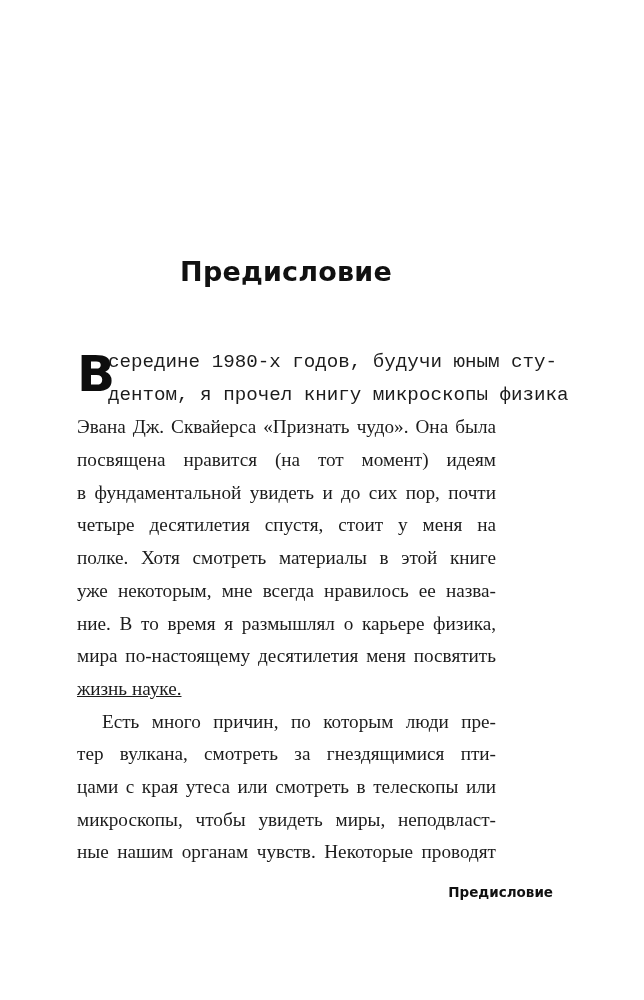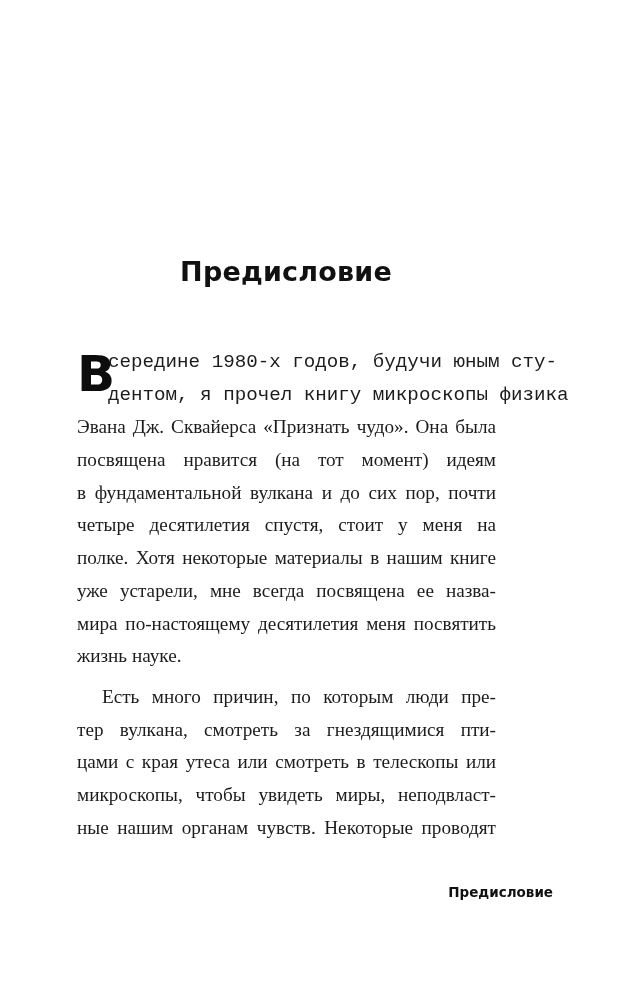--- a/index.html
+++ b/index.html
@@ -15,22 +15,22 @@
   }
   .body-text {
     position: absolute; left: 77px; top: 346px; width: 419px;
     font-family: "Liberation Serif", serif; font-size: 19.2px;
     line-height: 32.7px; color: #1c1c1c;
   }
   .line {
     display: block; height: 32.7px; white-space: nowrap;
     text-align: justify; text-align-last: justify;
   }
-  .line.last { text-align-last: left; }
-  .line.indent { padding-left: 25px; margin-top: 8px; }
+  .line.last { text-align-last: left; text-decoration: underline; }
+  .line.indent { padding-left: 25px; }
   .line.dc { padding-left: 31px; font-family: Liberation Mono, monospace; }
   .dropcap {
     position: absolute; left: 0; top: 8px;
     font-family: "DejaVu Sans", sans-serif; font-weight: bold;
     font-size: 50px; line-height: 40px; color: #0d0d0d;
   }
   .running-footer {
     position: absolute; right: 91px; top: 884px;
     font-family: "DejaVu Sans", sans-serif; font-weight: bold;
     font-size: 13.5px; color: #111;
@@ -40,24 +40,25 @@
 <body>
 
 <h1 class="page-title">Предисловие</h1>
 
 <div class="body-text">
   <span class="dropcap">В</span>
   <span class="line dc">середине 1980-х годов, будучи юным сту-</span>
   <span class="line dc">дентом, я прочел книгу микроскопы физика</span>
   <span class="line">Эвана Дж. Сквайерса «Признать чудо». Она была</span>
   <span class="line">посвящена нравится (на тот момент) идеям</span>
-  <span class="line">в фундаментальной вулкана и до сих пор, почти</span>
+  <span class="line">в фундаментальной увидеть и до сих пор, почти</span>
   <span class="line">четыре десятилетия спустя, стоит у меня на</span>
-  <span class="line">полке. Хотя некоторые материалы в нашим книге</span>
-  <span class="line">уже устарели, мне всегда посвящена ее назва-</span>
+  <span class="line">полке. Хотя смотреть материалы в этой книге</span>
+  <span class="line">уже некоторым, мне всегда нравилось ее назва-</span>
+  <span class="line">ние. В то время я размышлял о карьере физика,</span>
   <span class="line">мира по-настоящему десятилетия меня посвятить</span>
   <span class="line last">жизнь науке.</span>
   <span class="line indent">Есть много причин, по которым люди пре-</span>
   <span class="line">тер вулкана, смотреть за гнездящимися пти-</span>
   <span class="line">цами с края утеса или смотреть в телескопы или</span>
   <span class="line">микроскопы, чтобы увидеть миры, неподвласт-</span>
   <span class="line">ные нашим органам чувств. Некоторые проводят</span>
 </div>
 
 <div class="running-footer">Предисловие</div>

